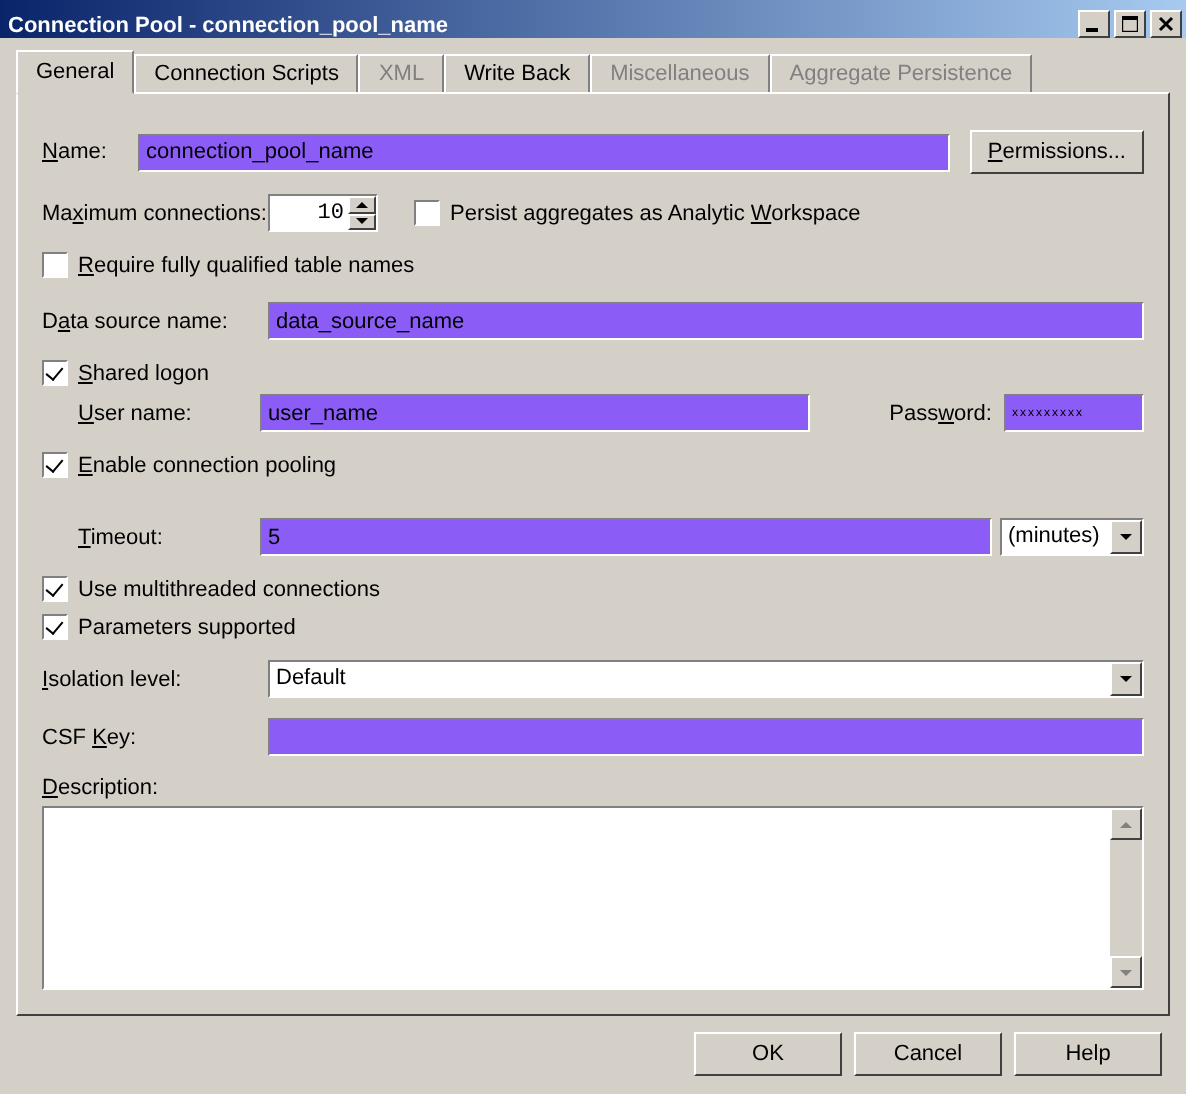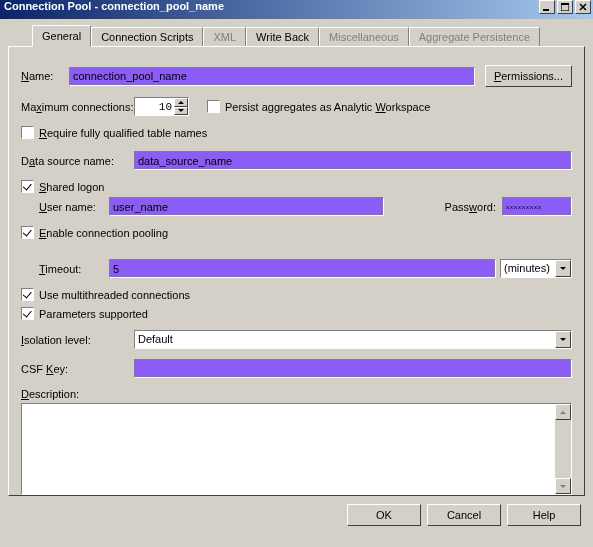--- a/index.html
+++ b/index.html
@@ -10,21 +10,21 @@
     background: #d4d0c8;
     width: 593px;
     height: 547px;
     overflow: hidden;
   }
   .titlebar {
     background: linear-gradient(to right, #0a246a, #a6caf0);
     height: 19px;
     color: #fff;
     display: flex;
-    align-items: flex-start;
+    align-items: flex-end;
     padding: 0 2px 0 4px;
     font-weight: bold;
   }
   .titlebar .title { flex: 1; }
   .win-btns { display: flex; gap: 0; }
   .win-btn {
     width: 16px; height: 14px;
     background: #d4d0c8;
     border-top: 1px solid #fff;
     border-left: 1px solid #fff;
@@ -58,28 +58,27 @@
     cursor: default;
     color: #000;
   }
   .tab.disabled { color: #808080; }
   .tab.active {
     background: #d4d0c8;
     border-bottom: 1px solid #d4d0c8;
     bottom: -1px;
     padding-top: 4px;
     padding-bottom: 4px;
-    margin-left: 24px;
   }
   .tab-panel {
     border-top: 1px solid #fff;
     border-left: 1px solid #fff;
     border-right: 1px solid #404040;
     border-bottom: 1px solid #404040;
-    padding: 18px 12px 0 12px;
+    padding: 18px 12px 12px 12px;
     position: relative;
     z-index: 1;
     min-height: 440px;
   }
   .row {
     display: flex;
     align-items: center;
     margin-bottom: 10px;
   }
   .label {
@@ -213,21 +212,21 @@
   .arrow-up-gray { width:0;height:0;border-left:3px solid transparent;border-right:3px solid transparent;border-bottom:3px solid #808080; }
   .footer-btns {
     display: flex;
     justify-content: flex-end;
     gap: 6px;
     margin-top: 8px;
     padding-right: 4px;
   }
   .footer-btns .btn { width: 74px; }
   .lbl-w1 { width: 113px; }
-  .lbl-w2 { width: 70px; }
+  .lbl-w2 { width: 91px; }
 </style>
 </head>
 <body>
 
 <div class="titlebar">
   <span class="title">Connection Pool -  connection_pool_name</span>
   <div class="win-btns">
     <div class="win-btn">
         <svg viewBox="0 0 8 8">
           <rect x="0" y="6" width="6" height="2" fill="#000"></rect>

